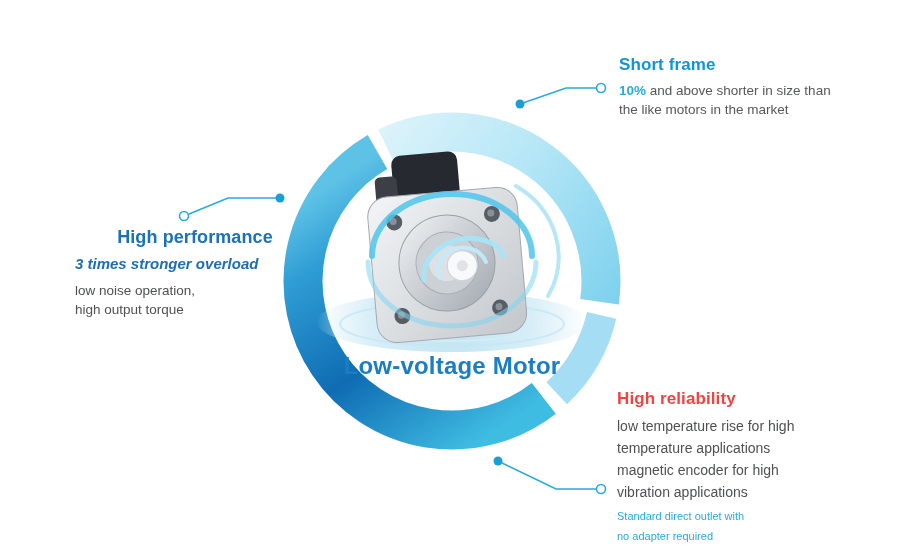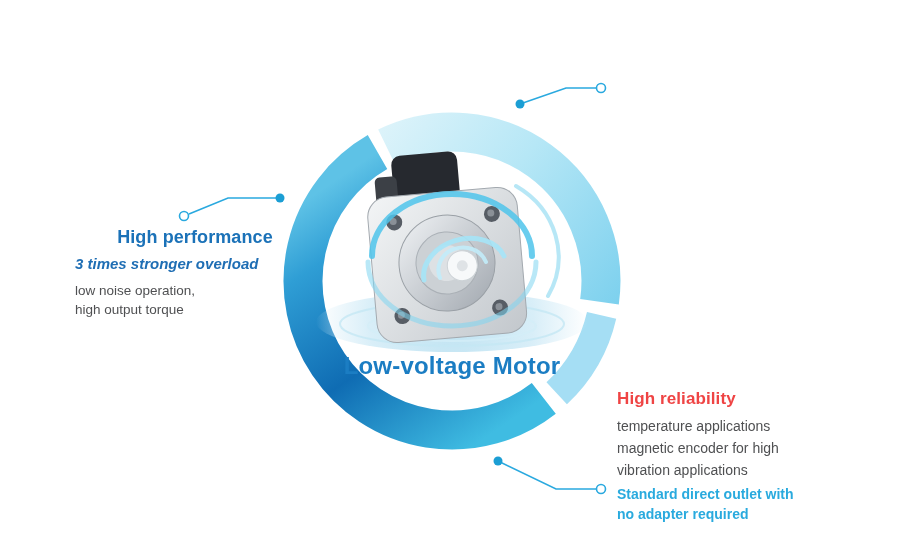--- a/index.html
+++ b/index.html
@@ -17,21 +17,21 @@
   .co-short .hl { color:#29abe2; font-weight:bold; }
 
   .co-perf { left:75px; top:227px; width:240px; }
   .co-perf h3 { font-size:18px; color:#1b72b8; margin-bottom:7px;text-align:center; }
   .co-perf .sub { font-size:15px; font-weight:bold; color:#1f6eb4; margin-bottom:9px;font-style:italic; }
   .co-perf .ln { font-size:13.5px; line-height:19px; color:#4f5052; }
 
   .co-rel { left:617px; top:389px; width:250px; }
   .co-rel h3 { color:#ef4444; margin-bottom:6px; }
   .co-rel .ln { font-size:14px; line-height:22px; color:#4f5052; }
-  .co-rel .hl-ln { font-size:14px; font-weight:bold; line-height:20px; color:#29aade; }
+  .co-rel .hl-ln { font-size:11px; font-weight:normal; line-height:20px; color:#29aade; }
   .co-rel .hl-wrap { margin-top:3px; }
 
   .center-title { position:absolute; left:312px; top:352px; width:280px; text-align:center;
                   font-size:24px; font-weight:bold; color:#1b7dc3; letter-spacing:.2px; }
 </style>
 </head>
 <body>
 
 <div class="stage">
 
@@ -125,30 +125,35 @@
       <g>
         <path d="M 498 461 L 556 489 L 596 489"></path>
         <circle cx="498" cy="461" r="4.5" fill="#1b9ed4" stroke="none"></circle>
         <circle cx="601" cy="489" r="4.5" fill="#ffffff"></circle>
       </g>
     </g>
   </svg>
 
   <div class="center-title">Low-voltage Motor</div>
 
+  <div class="callout co-short">
+    <h3>Short frame</h3>
+    <div class="body"><span class="hl">10%</span><span> and above shorter in size than the like motors in the market</span></div>
+  </div>
 
   <div class="callout co-perf">
     <h3>High performance</h3>
     <div class="sub">3 times stronger overload</div>
     <div class="ln">low noise operation,</div>
     <div class="ln">high output torque</div>
   </div>
 
   <div class="callout co-rel">
     <h3>High reliability</h3>
+    <div class="ln">low temperature rise for high</div>
     <div class="ln">temperature applications</div>
     <div class="ln">magnetic encoder for high</div>
     <div class="ln">vibration applications</div>
     <div class="hl-wrap">
       <div class="hl-ln">Standard direct outlet with</div>
       <div class="hl-ln">no adapter required</div>
     </div>
   </div>
 
 </div>

